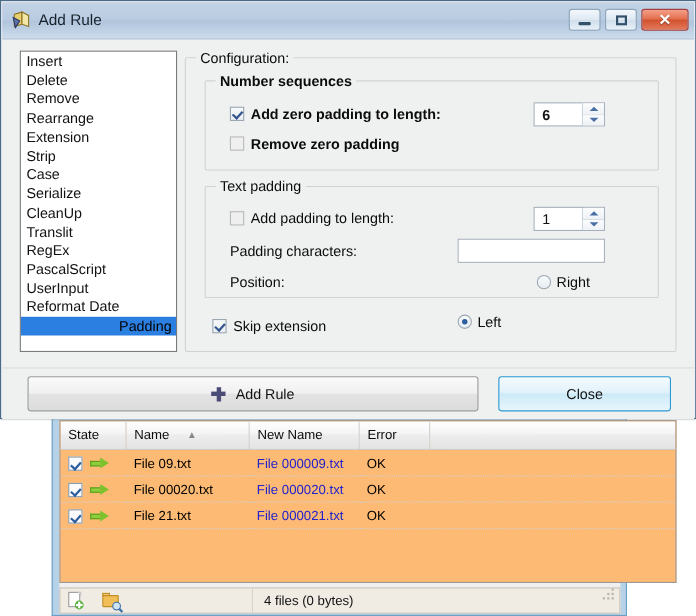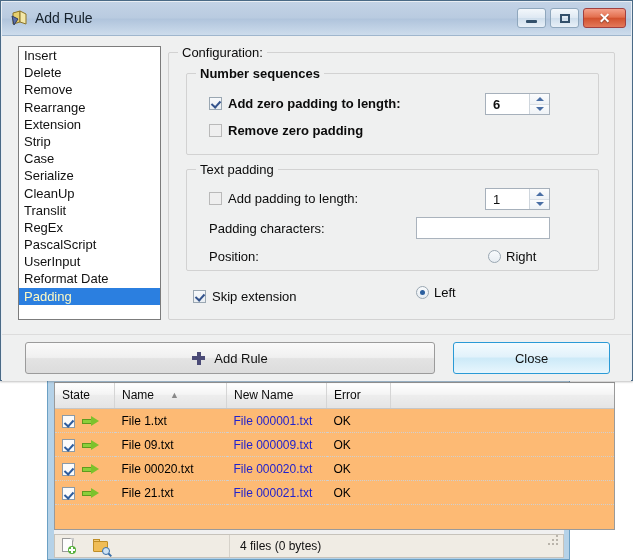--- a/index.html
+++ b/index.html
@@ -173,21 +173,21 @@
     border:1px solid #7c7c7c;
     box-sizing:border-box;
     overflow:hidden;
   }
   .lb-item {
     font-size: 13px; color:#111;
     padding: 0px 4px 0 5px;
     height: 17.2px; line-height:17.2px;
     white-space: nowrap;
   }
-  .lb-item.selected { background:#2b7fe0; color:#fef9c3; }
+  .lb-item.selected { background:#2b7fe0; color:#000000;text-align:right; }
 
   
   .gb {
     position:absolute;
     border:1px solid #d2d2d2;
     border-radius:2px;
     box-sizing:border-box;
     background:transparent;
   }
   .gb > .gb-title {
@@ -263,27 +263,20 @@
           <thead>
             <tr>
               <th style="width:46px"><span>State</span></th>
               <th style="width:98px"><span>Name</span><span class="sortglyph">▲</span></th>
               <th style="width:86px"><span>New Name</span></th>
               <th style="width:50px"><span>Error</span></th>
               <th class="th-blank"></th>
             </tr>
           </thead>
           <tbody>
-            <tr>
-              <td class="c-state"><span class="gcheck"></span><span class="garrow"></span></td>
-              <td>File 1.txt</td>
-              <td class="c-newname">File 000001.txt</td>
-              <td>OK</td>
-              <td></td>
-            </tr>
             <tr>
               <td class="c-state"><span class="gcheck"></span><span class="garrow"></span></td>
               <td>File 09.txt</td>
               <td class="c-newname">File 000009.txt</td>
               <td>OK</td>
               <td></td>
             </tr>
             <tr>
               <td class="c-state"><span class="gcheck"></span><span class="garrow"></span></td>
               <td>File 00020.txt</td>

